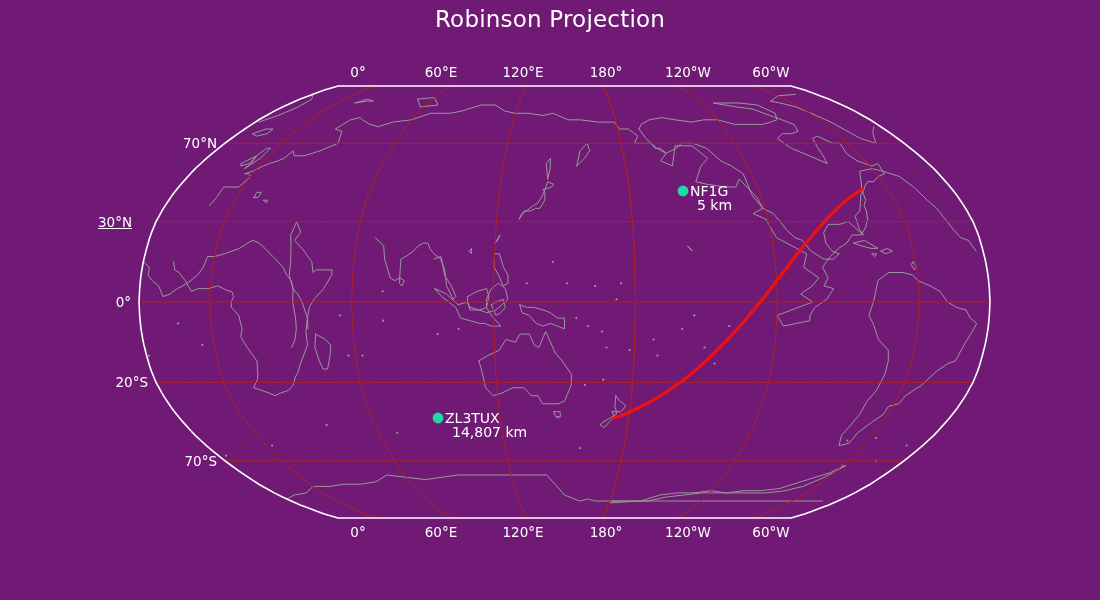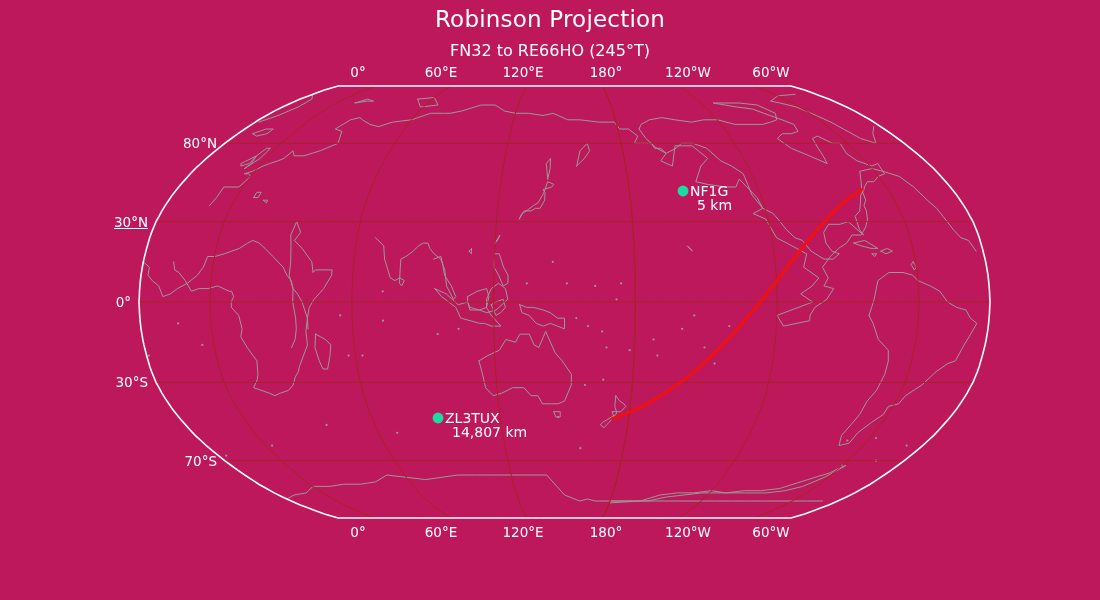--- a/index.html
+++ b/index.html
@@ -1,38 +1,37 @@
 <!DOCTYPE html>
 <html><head>
 <meta charset="utf-8">
 <style>
   html,body{margin:0;padding:0;background:#000;}
   body{width:1100px;height:600px;overflow:hidden;
        font-family:"DejaVu Sans","Liberation Sans",sans-serif;color:#ffffff;}
-  #root{position:relative;width:1100px;height:600px;background:#be185d;}
+  #root{position:relative;width:1100px;height:600px;background:#701a75;}
   .title{position:absolute;left:0;top:6px;width:1100px;text-align:center;
          font-size:23px;letter-spacing:.2px;color:#ffffff;}
   .subtitle{position:absolute;left:0;top:41px;width:1100px;text-align:center;
             font-size:16px;color:#ffffff;}
   #mapsvg{position:absolute;left:0;top:0;}
   .axlabel{position:absolute;font-size:13.5px;color:#ffffff;white-space:nowrap;}
   .xtop{transform:translateX(-50%);}
   .xbot{transform:translateX(-50%);}
   .ylab{transform:translate(-100%,-50%);}
   .ptlabel{position:absolute;font-size:14px;color:#ffffff;white-space:nowrap;
            line-height:14px;}
   .ptlabel .dist{display:block;padding-left:7px;}
 </style>
 </head>
 <body>
 
 <div id="root">
 
   <div class="title">Robinson Projection</div>
-  <div class="subtitle">FN32 to RE66HO (245°T)</div>
 
   <svg id="mapsvg" width="1100" height="600" viewBox="0 0 1100 600">
     <g id="coastlines" fill="none" stroke="#999999" stroke-width="1" stroke-linejoin="round" stroke-linecap="round">
         <path d="M173.7,261.8 L174.7,269.9 L179.0,272.5 L185.2,280.6 L191.4,291.3 L198.6,288.6 L208.1,288.6 L217.7,285.9 L229.2,291.3 L231.6,291.3 L233.7,296.6 L231.2,302.0 L231.4,307.4 L238.7,315.4 L242.1,328.8 L240.8,336.8 L247.2,347.5 L256.9,360.9 L257.9,374.3 L257.3,379.7 L253.6,387.7 L269.3,393.1 L274.8,395.7 L280.4,393.1 L288.4,390.4 L293.2,385.0 L295.3,377.0 L298.4,371.6 L299.5,366.3 L307.5,344.9 L305.9,331.5 L307.4,318.1 L309.3,307.4 L314.0,299.3 L323.7,288.6 L331.6,275.2 L332.1,269.9 L325.0,269.9 L315.6,269.9 L313.0,272.5 L311.8,261.8 L306.0,253.8 L302.1,248.4 L294.4,240.4 L300.7,232.4 L296.7,221.6 L290.8,235.0 L291.0,245.8 L290.7,261.8 L289.2,275.2 L293.0,288.6 L292.7,302.0 L295.6,318.1 L296.3,328.8 L295.1,339.5 L291.6,347.5 LNaN,NaN"></path>
         <path d="M209.5,205.6 L216.5,197.6 L223.8,187.0 L238.8,187.0 L250.7,176.4 L248.6,173.8 L244.4,173.8 L252.7,171.2 L263.2,166.0 L269.5,163.5 L277.8,160.9 L284.0,158.4 L293.0,150.8 L294.1,155.8 L304.0,155.8 L312.1,153.3 L320.1,150.8 L332.1,145.8 L338.0,143.3 L341.8,131.3 L335.3,129.0 L350.5,119.8 L359.9,117.6 L362.4,119.8 L369.9,124.4 L378.3,126.7 L392.7,122.1 L411.6,119.8 L430.5,113.3 L443.6,113.3 L450.1,113.3 L461.3,111.1 L481.2,105.0 L495.1,105.0 L504.8,111.1 L515.5,113.3 L528.5,113.3 L543.0,115.5 L553.1,113.3 L567.9,119.8 L579.8,119.8 L598.9,122.1 L614.3,122.1 L619.6,129.0 L628.5,129.0 L637.8,136.1 L634.3,143.3 L651.3,143.3 L654.8,148.3 L660.6,148.3 L666.2,153.3 L660.7,160.9 L672.4,166.0 L675.0,145.8 L692.1,145.8 L707.7,158.4 L700.9,166.0 L695.8,181.7 L707.2,184.3 L725.2,187.0 L735.9,187.0 L739.2,179.1 L757.1,197.6 L762.8,208.3 L753.1,213.6 L765.7,219.0 L776.5,237.7 L796.7,248.4 L806.7,253.8 L803.7,267.2 L818.8,277.9 L812.2,285.9 L800.7,294.0 L812.7,302.0 L777.0,315.4 L783.5,326.1 L809.7,320.7 L810.0,315.4 L814.9,307.4 L826.8,299.3 L833.6,288.6 L824.0,285.9 L828.2,277.9 L822.5,267.2 L830.4,256.5 L838.5,248.4 L846.7,243.1 L852.0,235.0 L861.2,235.0 L865.7,227.0 L867.5,219.0 L866.4,210.9 L864.0,205.6 L865.7,200.2 L861.8,189.6 L861.1,181.7 L859.8,171.2 L872.2,168.6 L882.5,171.2 L899.2,176.4 L913.7,187.0 L927.3,200.2 L936.6,208.3 L943.0,216.3 L953.4,229.7 L960.9,237.7 L968.5,240.4 L976.1,251.1 M143.3,261.8 L149.4,267.2 L148.0,275.2 L152.2,280.6 L158.7,285.9 L162.9,296.6 L170.1,294.0 L177.4,288.6 L187.3,283.3 L197.4,275.2 L203.3,267.2 L207.6,256.5 L214.6,256.5 L224.4,253.8 L239.4,248.4 L247.6,243.1 L252.8,240.4 L259.2,243.1 L265.0,248.4 L272.9,256.5 L283.1,267.2 L286.8,275.2 L291.2,280.6 L293.0,288.6 L297.6,294.0 L302.1,302.0 L304.7,310.0 L307.4,318.1 L308.0,328.8 LNaN,NaN"></path>
         <path d="M375.5,237.7 L383.7,245.8 L384.6,259.1 L390.3,277.9 L394.9,280.6 L399.7,277.9 L400.3,267.2 L400.9,259.1 L405.9,256.5 L413.3,251.1 L418.5,245.8 L423.4,243.1 L428.0,243.1 L429.8,248.4 L434.1,253.8 L440.7,259.1 L444.8,269.9 L446.5,285.9 L453.4,299.3 L455.8,296.6 L451.3,285.9 L444.5,275.2 L442.7,264.5 L440.9,256.5 L433.7,259.1"></path>
         <path d="M434.7,288.6 L441.6,296.6 L448.7,302.0 L455.8,307.4 L460.7,318.1 L470.2,320.7 L479.7,323.4 L484.4,323.4 L491.5,326.1 L500.9,326.1 L491.3,315.4 L486.5,307.4 L486.5,299.3 L491.3,288.6 L498.5,283.3 L505.5,288.6 L507.8,299.3 L496.0,310.0 L486.6,312.7 L479.5,310.0 L470.0,310.0 L467.6,302.0 L458.2,304.7 L446.4,294.0 L434.7,288.6"></path>
         <path d="M519.3,219.0 L524.2,210.9 L531.0,210.9 L535.5,208.3 L540.0,208.3 L544.7,200.2 L545.0,192.3 L543.0,189.6 L551.6,187.0 L553.8,184.3 L547.6,181.7 L545.1,189.6 L542.7,194.9 L538.0,202.9 L533.4,205.6 L526.5,210.9 L521.8,213.6 L519.3,219.0"></path>
         <path d="M494.6,253.8 L499.3,253.8 L503.5,267.2 L508.0,275.2 L507.9,283.3 L503.2,285.9 L498.6,275.2 L494.1,267.2 L494.6,253.8"></path>
         <path d="M478.9,360.9 L481.9,371.6 L485.6,387.7 L493.2,395.7 L501.9,393.1 L512.7,387.7 L523.9,387.7 L531.1,395.7 L537.8,395.7 L542.5,403.8 L551.3,403.8 L557.9,403.8 L564.5,401.1 L571.3,385.0 L571.4,374.3 L562.2,360.9 L555.2,352.9 L545.7,331.5 L543.4,336.8 L538.8,347.5 L534.1,344.9 L529.3,334.1 L519.9,334.1 L515.4,342.2 L505.9,339.5 L499.3,350.2 L487.9,355.6 L478.9,360.9"></path>
@@ -145,24 +144,24 @@
   <div id="xbot">
       <div class="axlabel xbot" style="left:441px;top:524px;">60°E</div>
       <div class="axlabel xbot" style="left:523px;top:524px;">120°E</div>
       <div class="axlabel xbot" style="left:606px;top:524px;">180°</div>
       <div class="axlabel xbot" style="left:688px;top:524px;">120°W</div>
       <div class="axlabel xbot" style="left:771px;top:524px;">60°W</div>
       <div class="axlabel xbot" style="left:358px;top:524px;">0°</div>
     </div>
 
   <div id="ylabs">
-      <div class="axlabel ylab" style="left:217px;top:143px;">80°N</div>
-      <div class="axlabel ylab" style="left:148px;top:222px;text-decoration:underline;">30°N</div>
+      <div class="axlabel ylab" style="left:217px;top:143px;">70°N</div>
+      <div class="axlabel ylab" style="left:132px;top:222px;text-decoration:underline;">30°N</div>
       <div class="axlabel ylab" style="left:131px;top:302px;">0°</div>
-      <div class="axlabel ylab" style="left:148px;top:382px;">30°S</div>
+      <div class="axlabel ylab" style="left:148px;top:382px;">20°S</div>
       <div class="axlabel ylab" style="left:217px;top:461px;">70°S</div>
     </div>
 
   <div class="ptlabel" id="lblA" style="left:690px;top:184px;">
     <span>NF1G</span>
     <span class="dist">5 km</span>
   </div>
 
   <div class="ptlabel" id="lblB" style="left:445px;top:411px;">
     <span>ZL3TUX</span>

